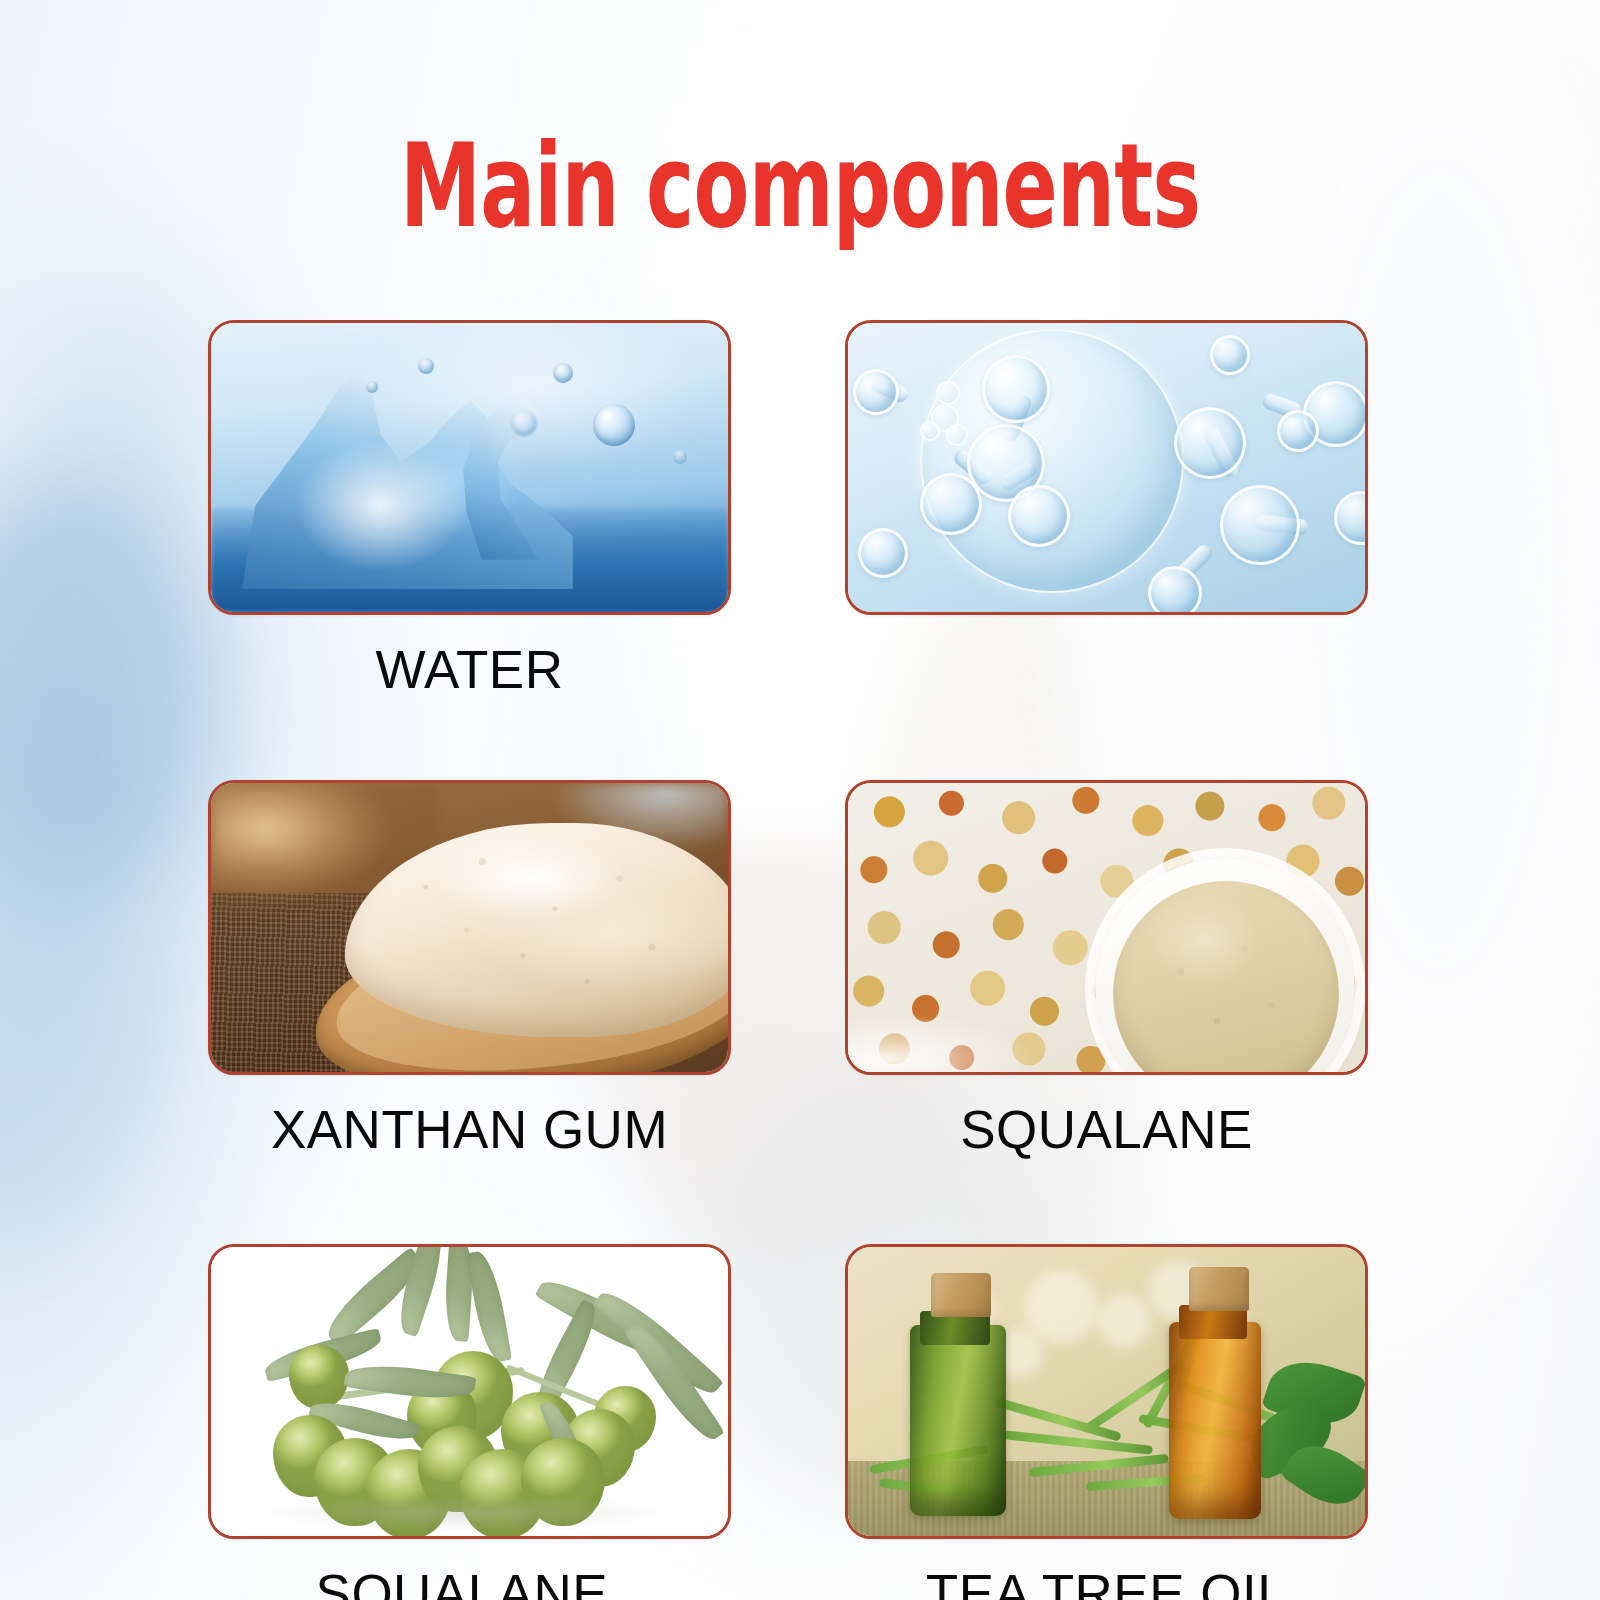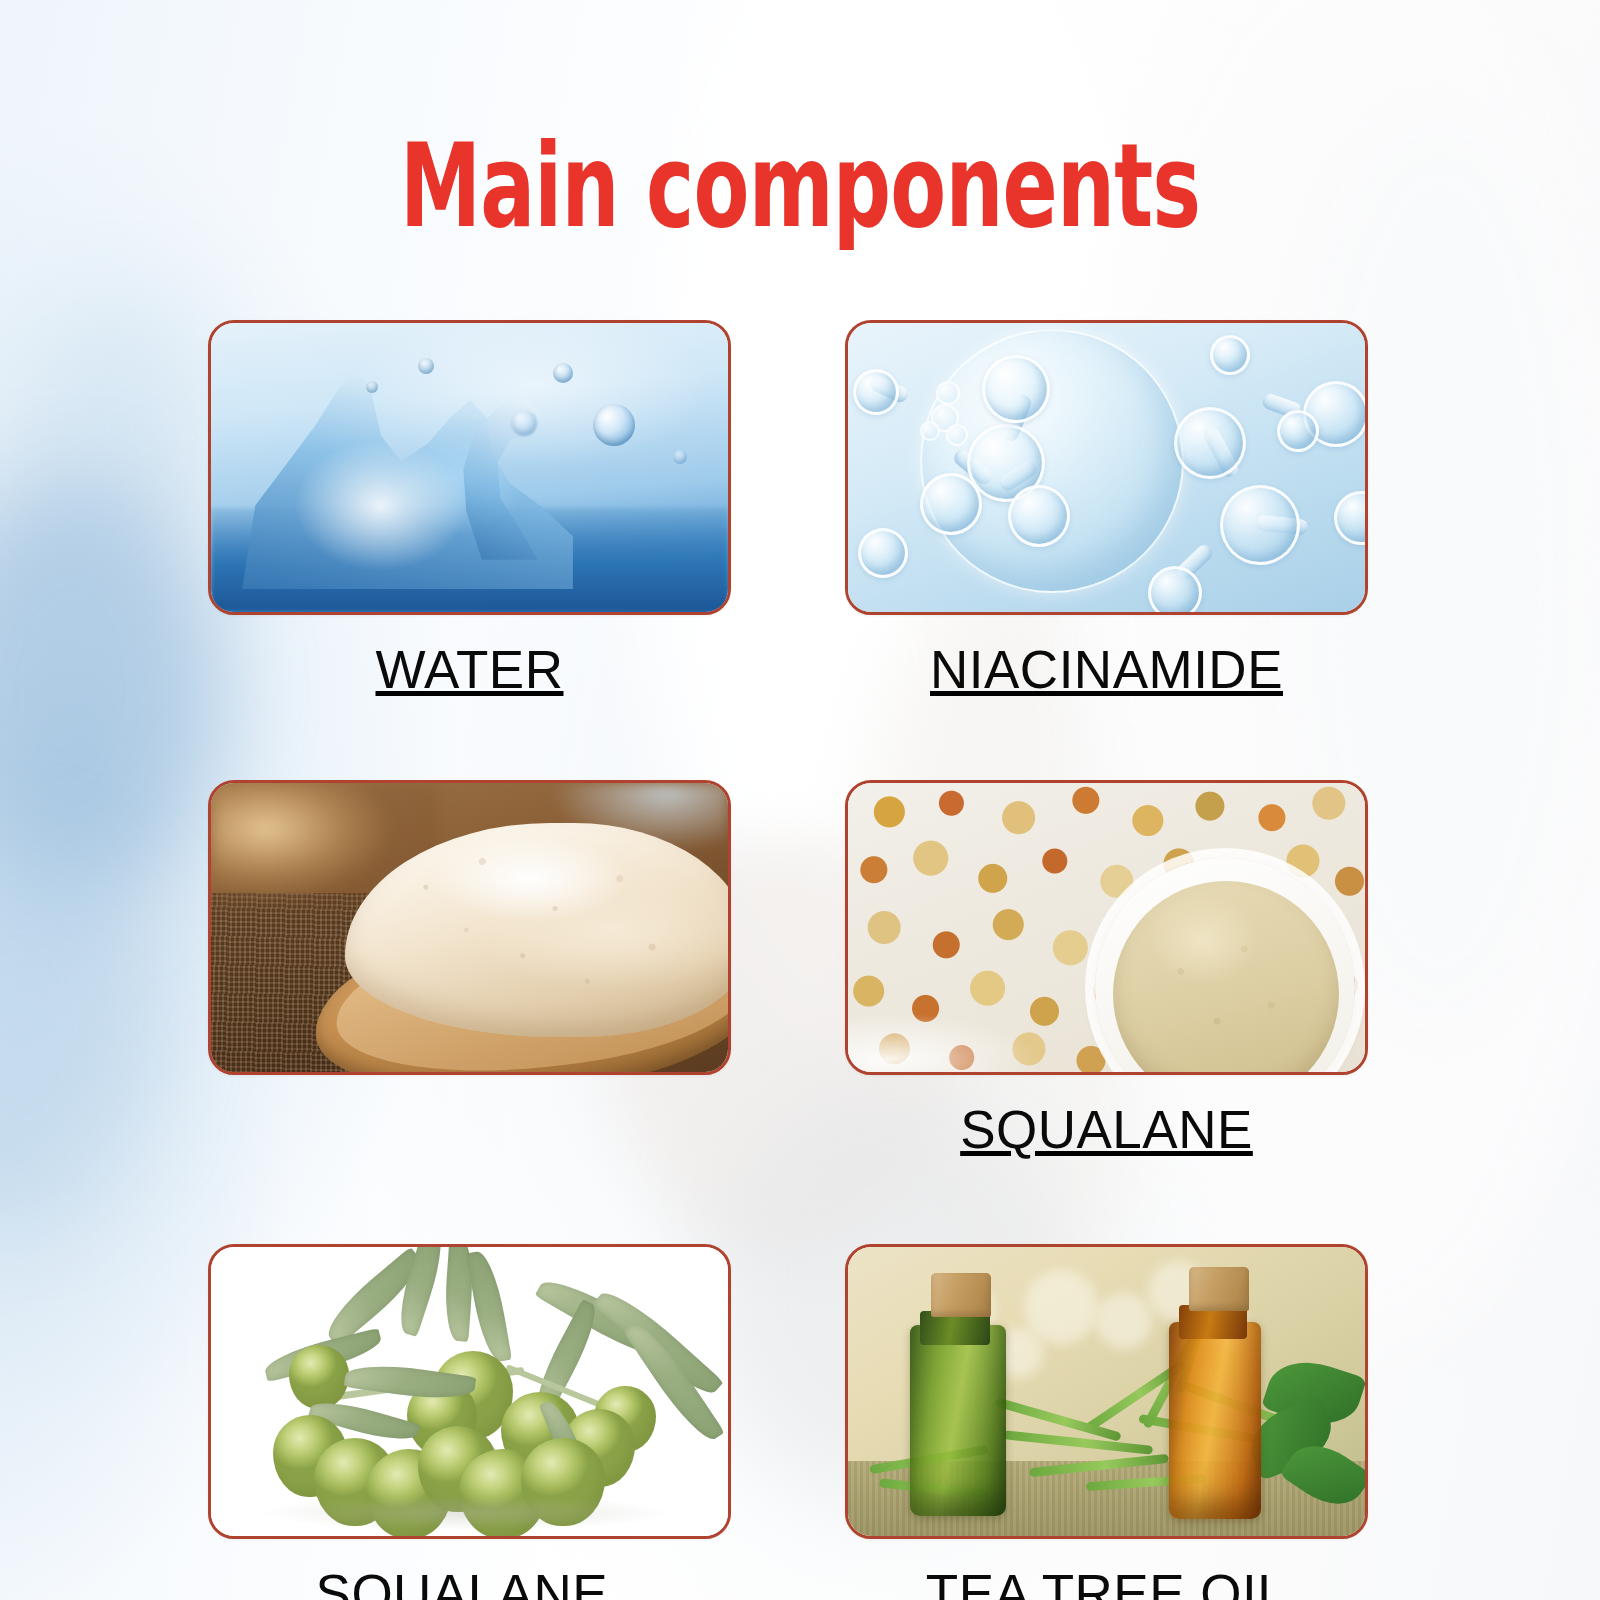--- a/index.html
+++ b/index.html
@@ -42,21 +42,21 @@
     font-weight:700;font-size:116px;line-height:1;letter-spacing:-1px;
     color:#e8342a;
     transform:scaleX(.78);transform-origin:50% 50%;
     text-shadow:0 2px 0 rgba(255,255,255,.55), 2px 0 3px rgba(255,255,255,.4);
     white-space:nowrap;
   }
 
   
   .grid{position:absolute;left:208px;top:320px;width:1160px;}
   .row{display:flex;justify-content:space-between;}
-  .cell{width:523px;text-decoration:underline;}
+  .cell{width:523px;}
   .card{
     position:relative;width:523px;height:295px;box-sizing:border-box;
     border:3px solid #b0432f;border-radius:26px;overflow:hidden;
     background:#eef4f8;
     box-shadow:0 1px 3px rgba(0,0,0,.06);
   }
   .card .photo{position:absolute;inset:0;overflow:hidden;}
   .caption{
     font-size:53px;color:#0a0a0a;letter-spacing:.5px;
     line-height:1;padding-top:28px;text-align:center;white-space:nowrap;
@@ -378,39 +378,39 @@
             <div class="atom a6"></div>
             <div class="atom a7"></div>
             <div class="atom a8"></div>
             <div class="atom a9"></div>
             <div class="atom a10"></div>
             <div class="atom a11"></div>
             <div class="atom a12"></div>
             <div class="atom a13"></div>
           </div>
         </div>
-        <div class="caption">NIACINAMIDE</div>
       </div>
     </div>
 
     <div class="rowgap"></div>
 
     <div class="row">
       <div class="cell left">
         <div class="card">
           <div class="photo ph-pow">
             <div class="burlap"></div>
             <div class="blurtop"></div>
             <div class="skyglow"></div>
             <div class="spoon"></div>
             <div class="spoon-in"></div>
             <div class="mound"></div>
             <div class="grain"></div>
           </div>
         </div>
+        <div class="caption">XANTHAN GUM</div>
       </div>
 
       <div class="cell right">
         <div class="card">
           <div class="photo ph-root">
             <div class="chips"></div>
             <div class="plate"></div>
             <div class="bowl"></div>
             <div class="pwd"></div>
           </div>

